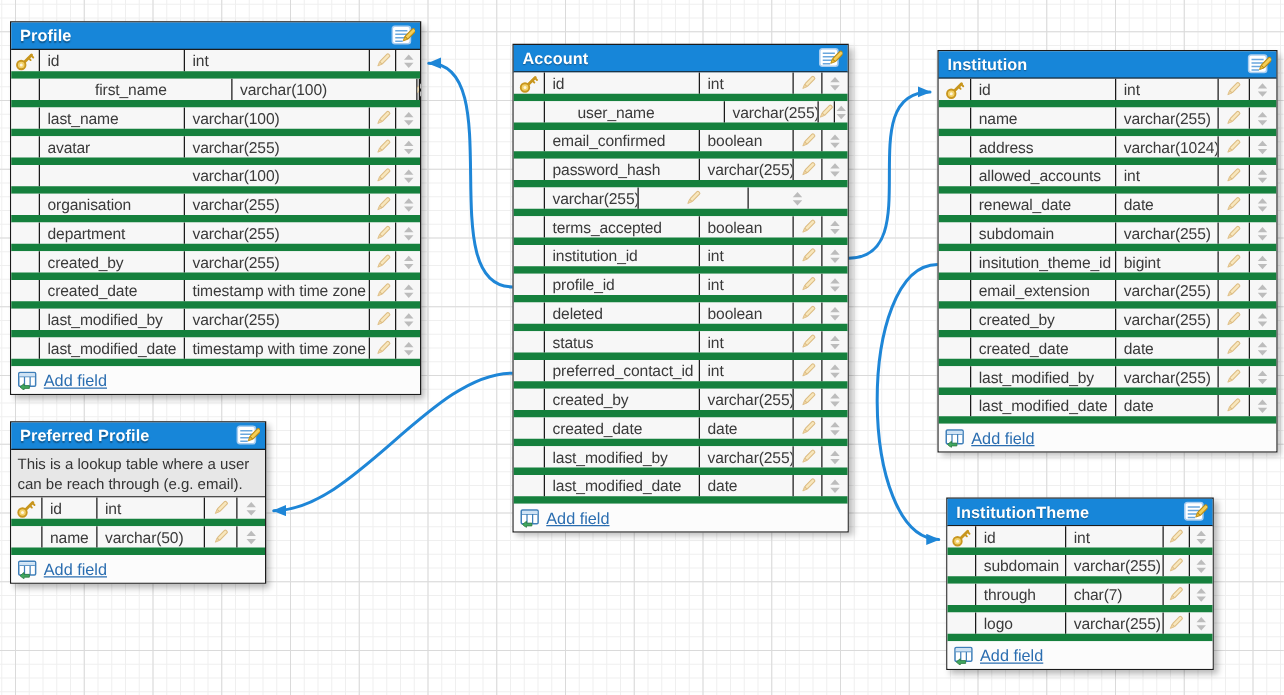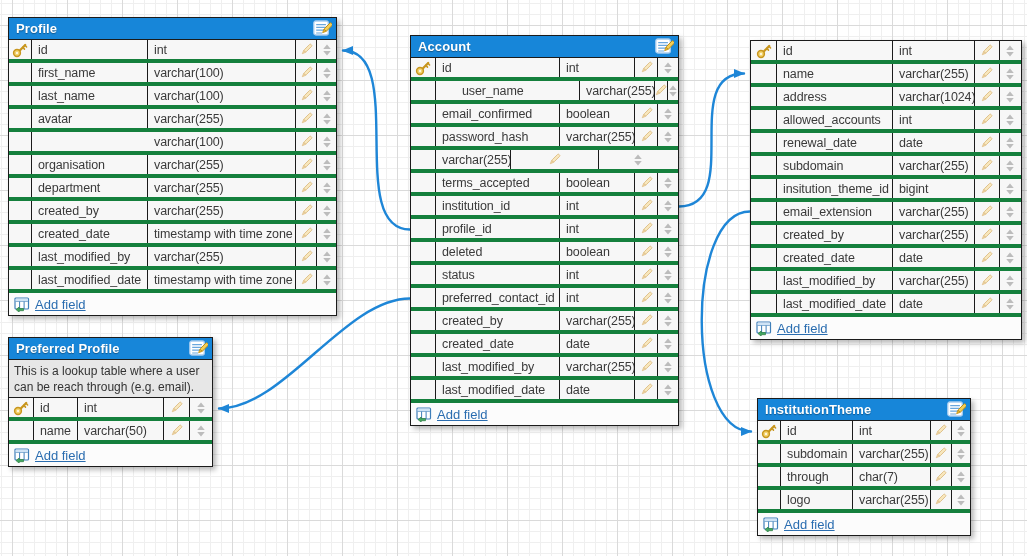--- a/index.html
+++ b/index.html
@@ -25,21 +25,21 @@
     height:22px;display:flex;align-items:center;justify-content:space-between;
     border-bottom:1px solid #1b1b1b;box-sizing:border-box;padding:0 4px 0 7px;
   }
   .tbl-title{color:#fff;font-weight:bold;font-size:13px;letter-spacing:0.1px;
     text-shadow:0 1px 1px rgba(0,0,0,0.35);white-space:nowrap;text-align:center;}
   .tbl-desc{
     height:38px;background:#e7e7e7;border-bottom:1px solid #1b1b1b;
     box-sizing:border-box;font-size:12px;line-height:1.35;color:#333;
     padding:3px 5px;overflow:hidden;
   }
-  .tbl-row{display:flex;height:23px;border-bottom:4px solid #15803d;
+  .tbl-row{display:flex;height:23px;border-bottom:6px solid #15803d;
     box-sizing:border-box;background:#f7f7f7;}
   .cell{box-sizing:border-box;display:flex;align-items:center;
     overflow:hidden;white-space:nowrap;flex-shrink:0;}
   .key-cell{justify-content:center;border-right:1px solid #1b1b1b;}
   .name-cell,.type-cell{padding-left:6px;font-size:12.5px;color:#3a3a3a;
     border-right:1px solid #1b1b1b;letter-spacing:-0.1px;}
   .pencil-cell{justify-content:center;border-right:1px solid #1b1b1b;flex:1.1 1 0;}
   .reorder-cell{justify-content:center;flex:1 1 0;}
   .tbl-footer{height:22px;display:flex;align-items:center;gap:5px;
     padding-left:5px;background:#fcfcfc;box-sizing:border-box;}
@@ -102,21 +102,21 @@
           <span class="icon ">
             <svg width="12" height="14" viewBox="0 0 14 15">
               <path d="M7 1.2 L11.4 6.2 H2.6 Z" fill="#bcbcbc"></path>
               <path d="M7 13.8 L2.6 8.8 H11.4 Z" fill="#bcbcbc"></path>
             </svg>
           </span>
         </span>
       </div>
       <div class="tbl-row">
         <span class="cell key-cell" style="width: 23px;"></span>
-        <span class="cell name-cell" style="width: 116px;">first_name</span>
+        <span class="cell name-cell" style="width: 116px; margin-left: 38px;">first_name</span>
         <span class="cell type-cell" style="width: 148px;">varchar(100)</span>
         <span class="cell pencil-cell">
           <span class="icon ">
             <svg width="15" height="15" viewBox="0 0 16 16">
               <g transform="rotate(45 8 8)">
                 <rect x="6.5" y="0.8" width="3" height="10" rx="1" fill="#f8e7bd" stroke="#dcbc83" stroke-width="0.9"></rect>
                 <path d="M6.5 10.8 h3 l-1.5 3.6 z" fill="#f0d5a0" stroke="#dcbc83" stroke-width="0.7"></path>
               </g>
             </svg>
           </span>
@@ -807,20 +807,33 @@
             <path d="M1.6 4.2 h12.3" stroke="#3f7fb9" stroke-width="1"></path>
             <path d="M5.6 4.2 V12 M10.1 4.2 V12" stroke="#3f7fb9" stroke-width="1"></path>
             <path d="M1.6 1.8 h12.3 v2.4 H1.6 z" fill="#cfe3f5"></path>
             <path d="M2 12.6 l3.2-2.6 v1.5 h4.3 v2.2 H5.2 v1.5 z" fill="#41a85f" stroke="#2e7d45" stroke-width="0.7"></path>
           </svg>
         </span>
         <a class="add-field" style="color: rgb(42, 109, 176);">Add field</a>
       </div>
     </div>
     <div class="db-table" style="left: 750px; top: 40px; width: 272px;">
+      <div class="tbl-header" style="background: rgb(23, 134, 217);">
+        <span class="tbl-title">Institution</span>
+        <span class="icon ">
+          <svg width="19" height="17" viewBox="0 0 19 17">
+            <rect x="0.8" y="1" width="14.5" height="14" rx="2" fill="#ffffff" stroke="#a8cdf0" stroke-width="1.3"></rect>
+            <path d="M3.2 4.6 h9.7 M3.2 7.4 h9.7 M3.2 10.2 h9.7 M3.2 13 h6" stroke="#6aa7dd" stroke-width="1.2" fill="none"></path>
+            <g transform="rotate(45 14 8)">
+              <rect x="12.6" y="1.5" width="3.2" height="9.5" rx="1" fill="#f5ce56" stroke="#b98a14" stroke-width="0.9"></rect>
+              <path d="M12.6 11 h3.2 l-1.6 3.4 z" fill="#edbc2e" stroke="#b98a14" stroke-width="0.7"></path>
+            </g>
+          </svg>
+        </span>
+      </div>
       <div class="tbl-row">
         <span class="cell key-cell" style="width: 26px;">
           <span class="icon ">
             <svg width="16" height="16" viewBox="0 0 16 16">
               <path d="M7 9.2 L13.2 3" stroke="#c8961e" stroke-width="2.3" stroke-linecap="round" fill="none"></path>
               <path d="M10.8 5.4 l1.7 1.7 M12.9 3.3 l1.7 1.7" stroke="#c8961e" stroke-width="1.5" stroke-linecap="round" fill="none"></path>
               <circle cx="5" cy="11" r="3.4" fill="#f2d169" stroke="#c8961e" stroke-width="1.5"></circle>
               <circle cx="5" cy="11" r="1.2" fill="#fdf6dd"></circle>
             </svg>
           </span>

